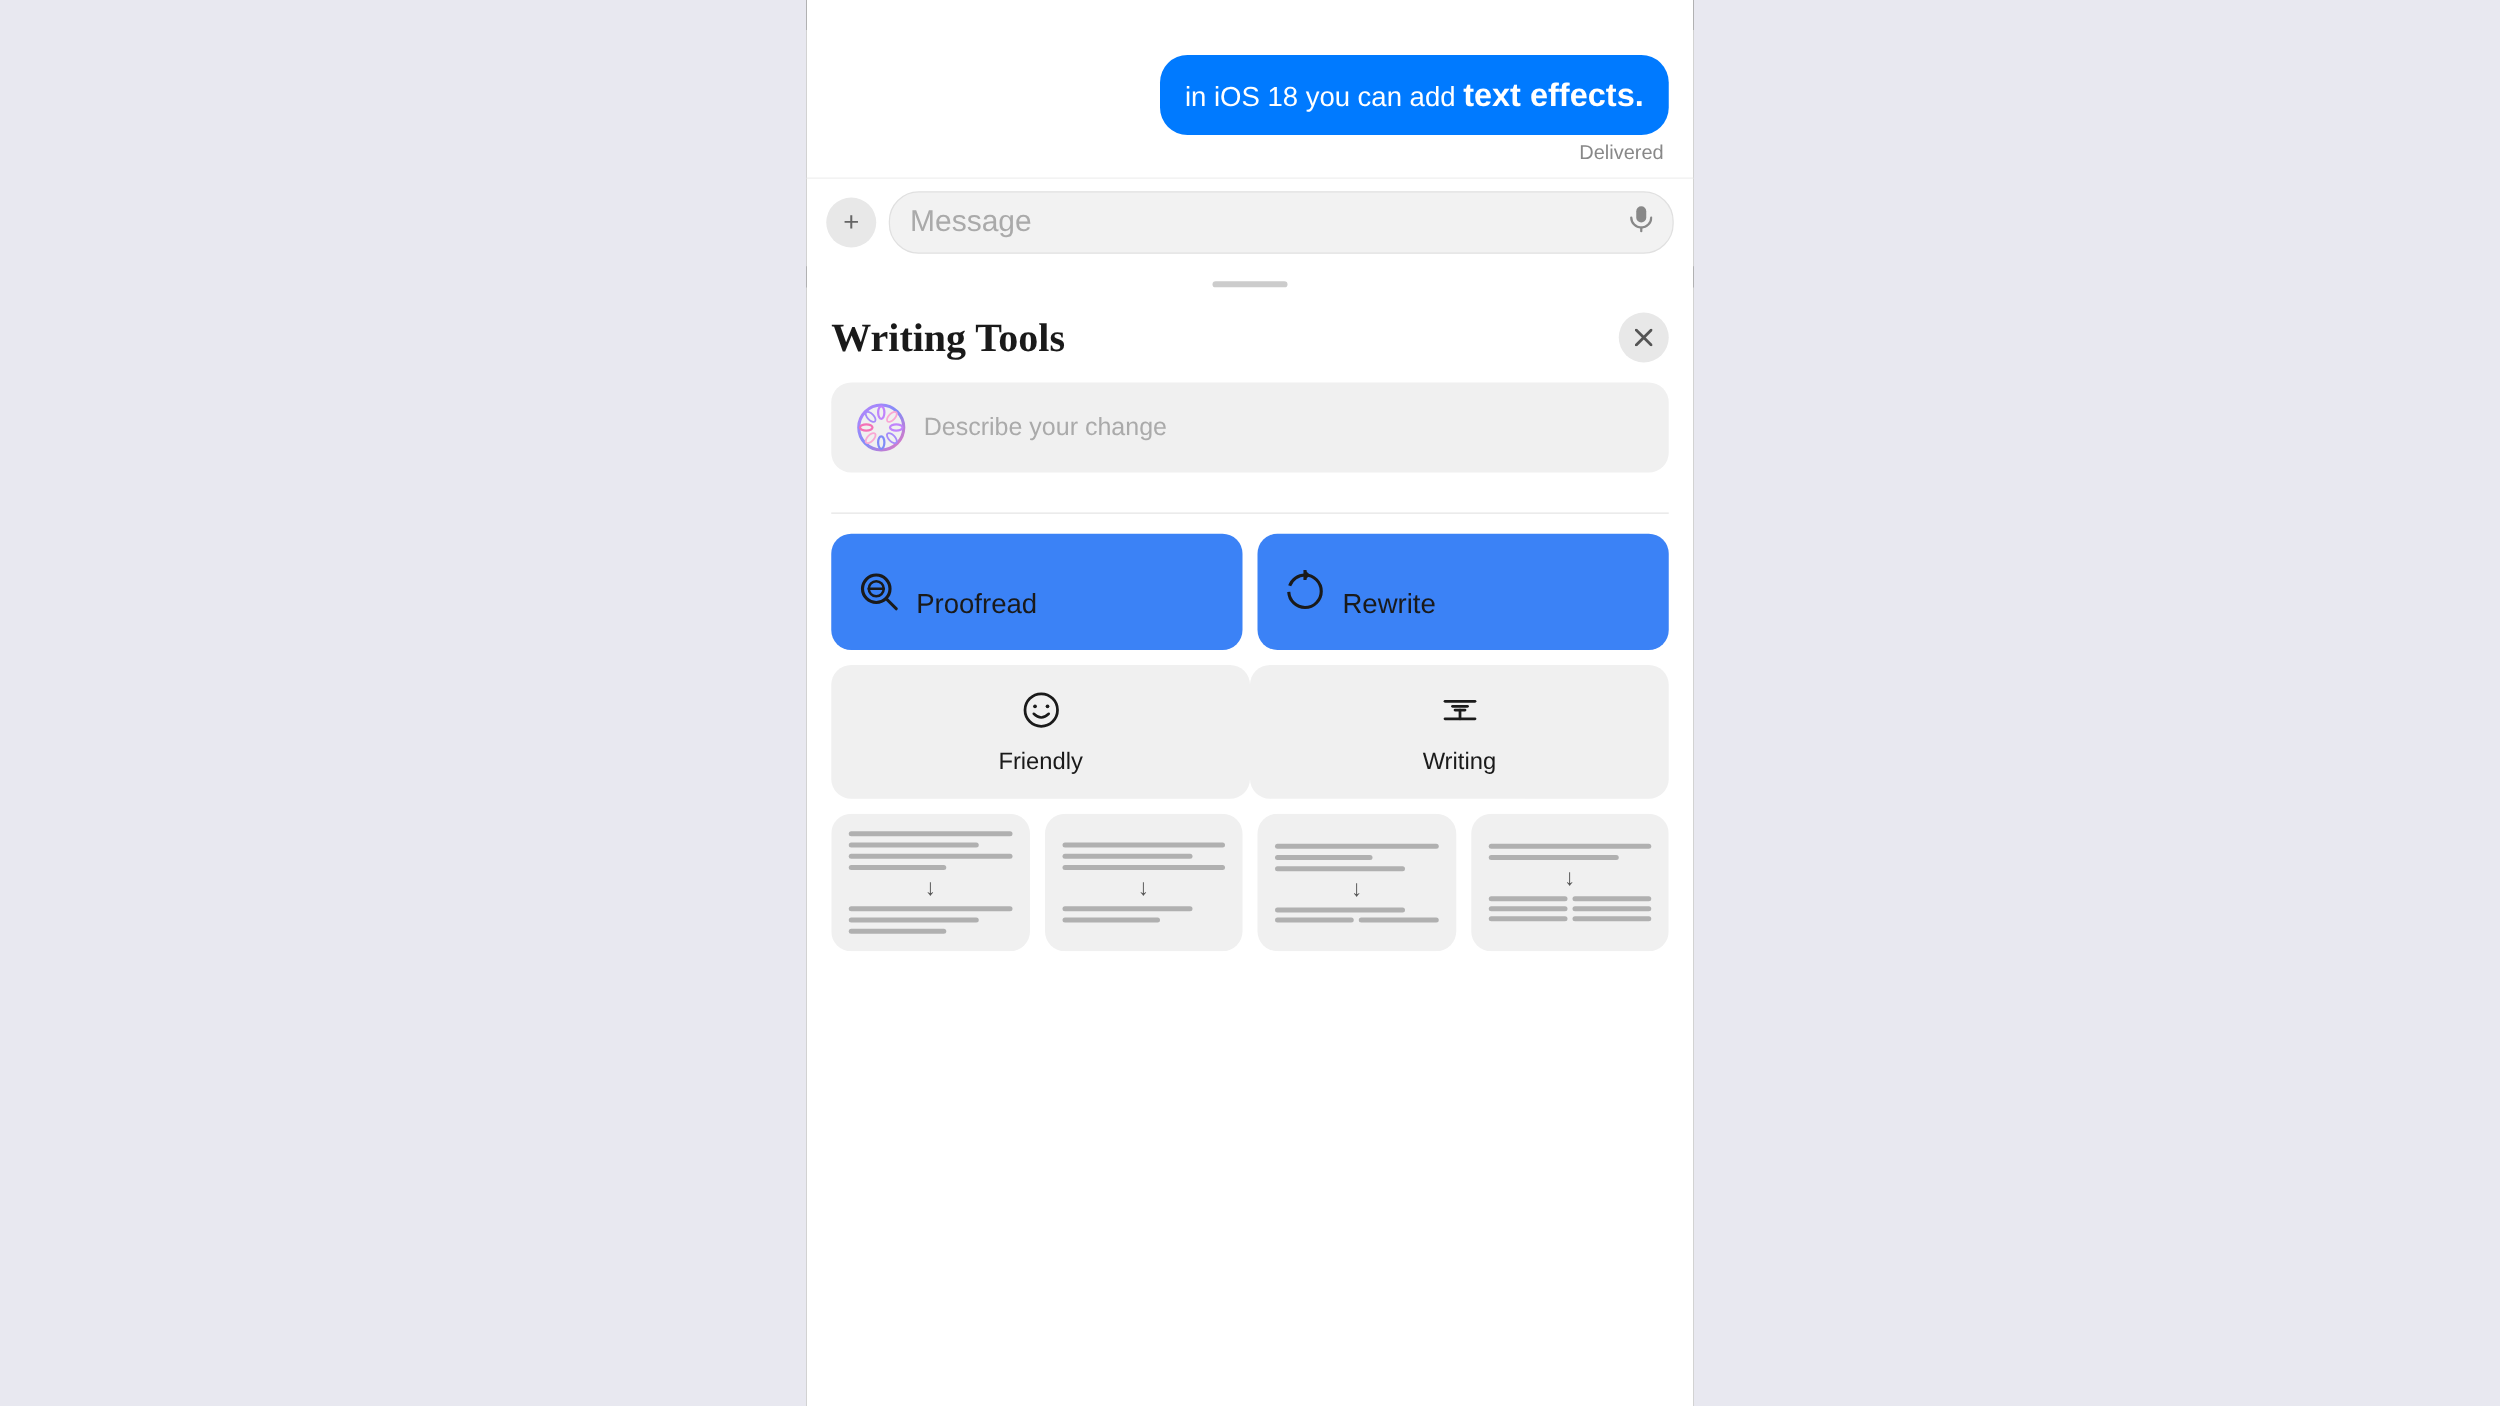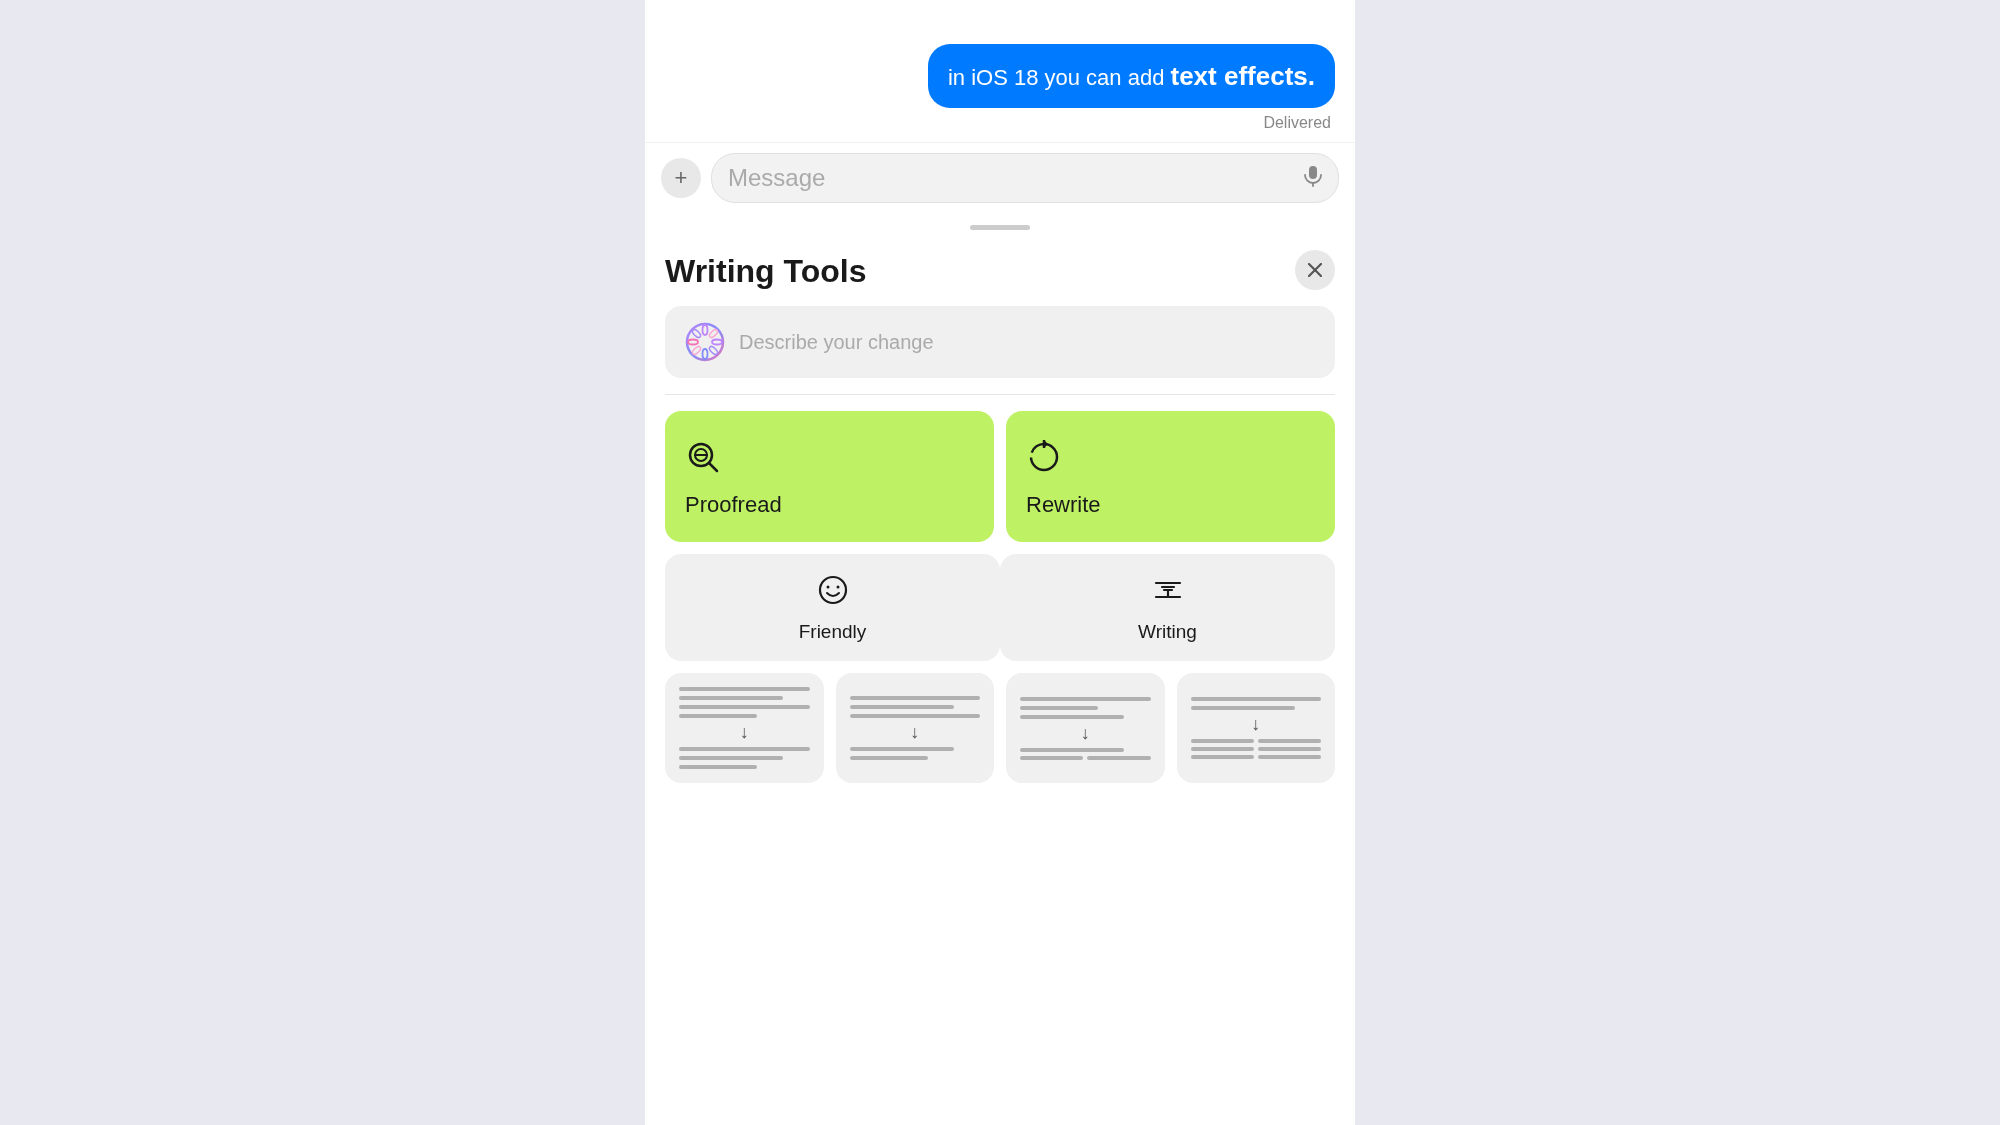--- a/index.html
+++ b/index.html
@@ -133,23 +133,24 @@
     
     .writing-tools-panel {
       flex: 1;
       background: #ffffff;
       padding: 0 20px 20px;
       overflow: hidden;
     }
 
     .panel-header {
       display: flex;
-      align-items: flex-end;
+      align-items: center;
       justify-content: space-between;
       padding: 20px 0 16px;
+      font-family: Liberation Serif, serif;
     }
 
     .panel-title {
       font-size: 32px;
       font-weight: 700;
       color: #1a1a1a;
     }
 
     .close-button {
       width: 40px;
@@ -166,21 +167,21 @@
     }
 
     
     .describe-input-wrap {
       background: #f0f0f0;
       border-radius: 16px;
       padding: 16px 20px;
       display: flex;
       align-items: center;
       gap: 14px;
-      margin-bottom: 16px;
+      margin-bottom: 32px;
     }
 
     .apple-intelligence-icon {
       width: 40px;
       height: 40px;
       flex-shrink: 0;
     }
 
     .describe-placeholder {
       font-size: 20px;
@@ -195,27 +196,26 @@
 
     
     .tools-row-large {
       display: flex;
       gap: 12px;
       margin-bottom: 12px;
     }
 
     .tool-button-large {
       flex: 1;
-      background: #bef264;
+      background: #3b82f6;
       border: none;
       border-radius: 16px;
       padding: 28px 20px 24px;
       display: flex;
-      flex-direction: column;
-      align-items: flex-start;
+      align-items: flex-end;
       gap: 12px;
       cursor: pointer;
     }
 
     .tool-button-large .tool-icon {
       font-size: 32px;
       line-height: 1;
     }
 
     .tool-button-large .tool-label {

